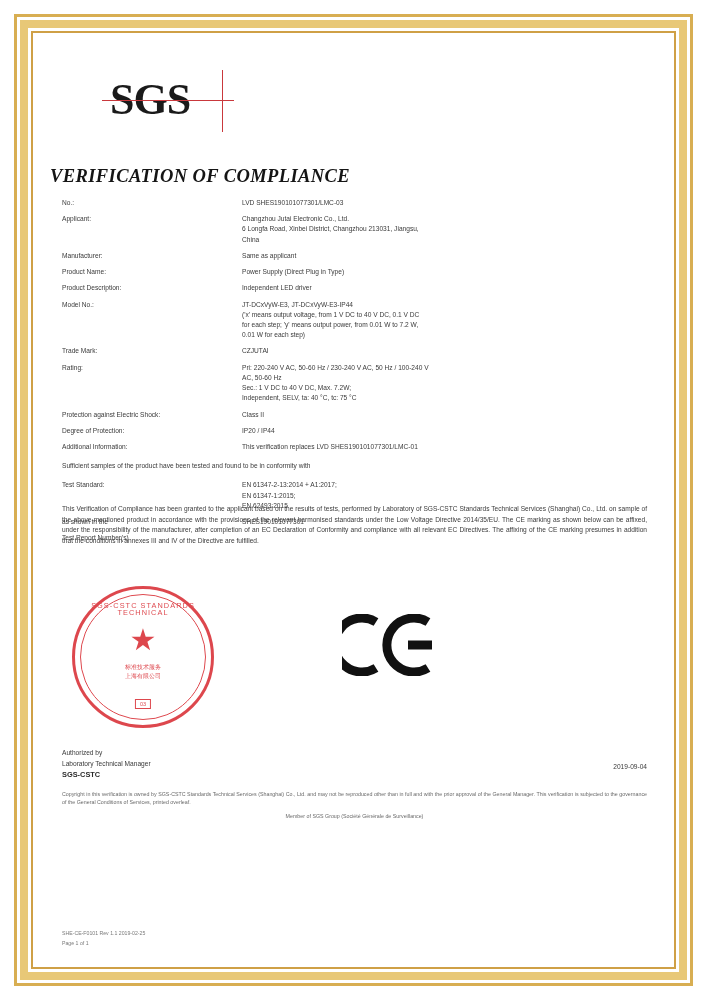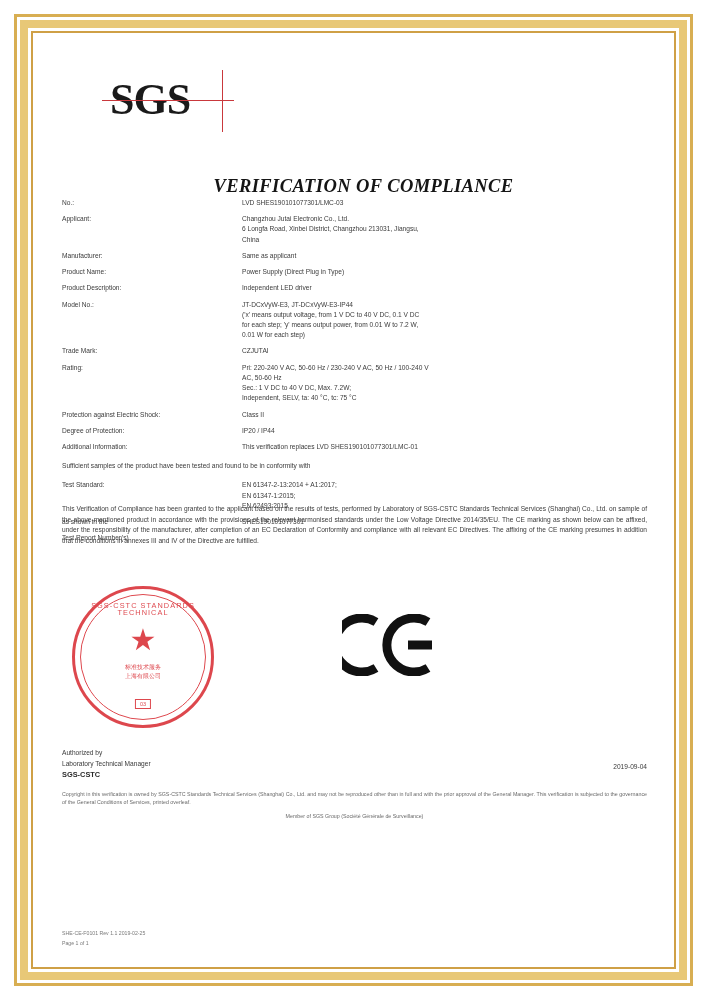--- a/index.html
+++ b/index.html
@@ -80,27 +80,27 @@
     width: 1px;
     height: 62px;
     background: #c9383c;
   }
 
   h1.doc-title {
     position: absolute;
     top: 118px;
     left: 0;
     width: 100%;
-    text-align: center;
+    text-align: left;
     font-family: "Liberation Serif", serif;
     font-style: italic;
     font-weight: bold;
     font-size: 18.5px;
     letter-spacing: 0.4px;
-    margin: 10px;
+    margin: 0;
     color: #151515;
   }
 
   .fields {
     position: absolute;
     top: 150px;
     left: 12px;
     right: 10px;
     font-size: 6.6px;
     line-height: 1.55;

